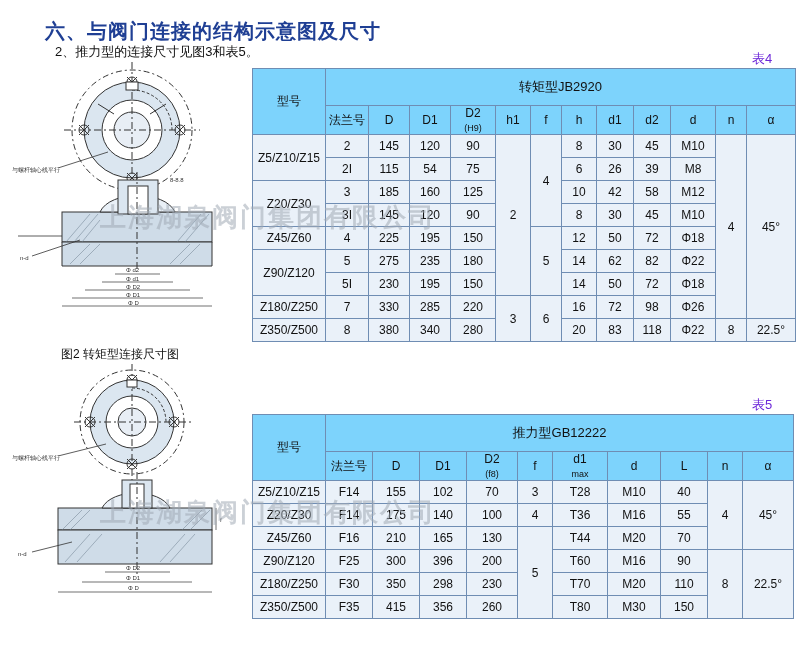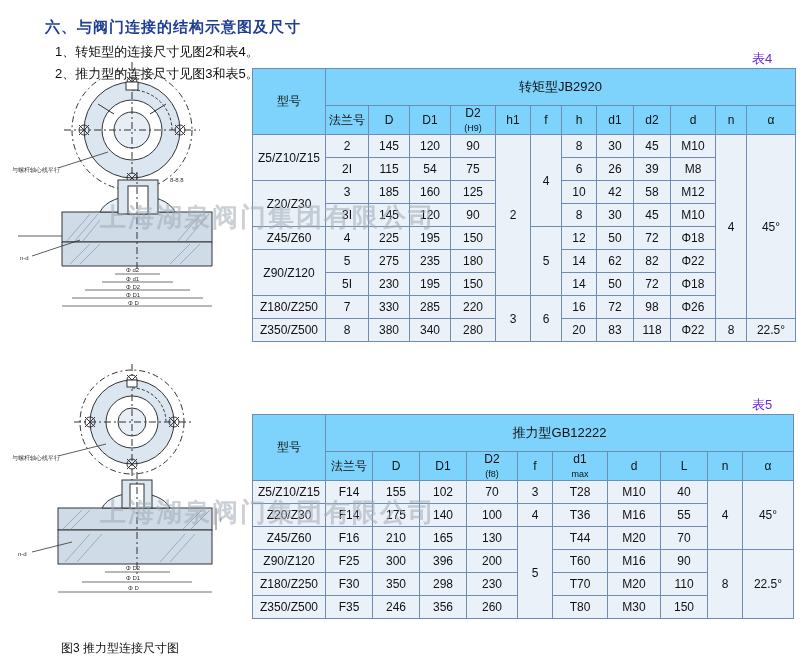--- a/index.html
+++ b/index.html
@@ -8,21 +8,21 @@
     background:#ffffff;
     font-family:"Liberation Sans","DejaVu Sans",sans-serif;
     font-size:12px;color:#000;
     position:relative;overflow:hidden;
   }
   .page{position:relative;width:805px;height:657px;}
 
   
   .heading{
     position:absolute;left:45px;top:18px;
-    font-size:15px;font-weight:bold;color:#1f3f94;
+    font-size:20px;font-weight:bold;color:#1f3f94;
     letter-spacing:1px;
   }
   .bullet-list{position:absolute;left:55px;top:44px;}
   .bullet-list div{font-size:13px;color:#111;margin-bottom:6px;line-height:16px;}
 
   
   .tbl-caption{position:absolute;font-size:13px;color:#6d28d9;}
   #cap4{left:752px;top:50px;}
   #cap5{left:752px;top:396px;}
 
@@ -74,21 +74,20 @@
   }
 </style>
 </head>
 <body>
 
 <div class="page">
 
   <div class="heading">六、与阀门连接的结构示意图及尺寸</div>
 
   <div class="bullet-list">
-    <div>1、转矩型的连接尺寸见图2和表4。</div>
     <div>2、推力型的连接尺寸见图3和表5。</div>
   </div>
 
   <div class="tbl-caption" id="cap4">表4</div>
   <div class="tbl-caption" id="cap5">表5</div>
 
   <svg class="fig" id="fig2" width="240" height="290" style="left:10px;top:60px;">
 
     <g stroke="#333" fill="none" stroke-width="1">
       <circle cx="122" cy="70" r="60" stroke-dasharray="6,3,2,3"></circle>
@@ -151,20 +150,21 @@
       <text class="fig-note" x="116" y="221">Φ d1</text>
       <text class="fig-note" x="116" y="229">Φ D2</text>
       <text class="fig-note" x="116" y="237">Φ D1</text>
       <text class="fig-note" x="118" y="245">Φ D</text>
       <text class="fig-note" x="160" y="122">8-8.8</text>
       <text class="fig-note" x="10" y="200">n-d</text>
       <line x1="22" y1="196" x2="70" y2="180" stroke="#333" stroke-width="0.8"></line>
       <line x1="8" y1="176" x2="52" y2="176" stroke="#333" stroke-width="0.8"></line>
     </g>
   </svg>
+  <div class="fig-caption" id="figcap2">图2  转矩型连接尺寸图</div>
 
   <svg class="fig" id="fig3" width="240" height="280" style="left:10px;top:360px;">
     <g stroke="#333" fill="none" stroke-width="1">
       <circle cx="122" cy="62" r="52" stroke-dasharray="6,3,2,3"></circle>
       <circle cx="122" cy="62" r="42" fill="#dbe6f0" stroke="#333"></circle>
       <circle cx="122" cy="62" r="26" fill="#ffffff" stroke="#333"></circle>
       <circle cx="122" cy="62" r="14" fill="#e8eef5" stroke="#333"></circle>
       <line x1="122" y1="4" x2="122" y2="122" stroke-dasharray="7,3,2,3"></line>
       <line x1="64" y1="62" x2="182" y2="62" stroke-dasharray="7,3,2,3"></line>
       <circle cx="122" cy="20" r="5"></circle>
@@ -209,21 +209,20 @@
         <line x1="206" y1="148" x2="206" y2="170"></line>
       </g>
       <text class="fig-note" x="116" y="210">Φ D2</text>
       <text class="fig-note" x="116" y="220">Φ D1</text>
       <text class="fig-note" x="118" y="230">Φ D</text>
       <text class="fig-note" x="210" y="162">f</text>
       <text class="fig-note" x="8" y="196">n-d</text>
       <line x1="22" y1="192" x2="62" y2="182" stroke="#333" stroke-width="0.8"></line>
     </g>
   </svg>
-  <div class="fig-caption" id="figcap3">图3  推力型连接尺寸图</div>
 
   <table id="table4">
     <tbody>
         <tr>
       <th rowspan="2" class="model-col">型号</th>
       <th colspan="12" class="hdr-top">转矩型JB2920</th>
     </tr>
     <tr>
       <th style="width:42px">法兰号</th>
       <th style="width:40px">D</th>
@@ -430,21 +429,21 @@
       <td>350</td>
       <td>298</td>
       <td>230</td>
       <td>T70</td>
       <td>M20</td>
       <td>110</td>
     </tr>
     <tr>
       <td>Z350/Z500</td>
       <td>F35</td>
-      <td>246</td>
+      <td>415</td>
       <td>356</td>
       <td>260</td>
       <td>T80</td>
       <td>M30</td>
       <td>150</td>
     </tr>
   </tbody>
     </table>
 
   <div class="watermark">上海湖泉阀门集团有限公司</div>

